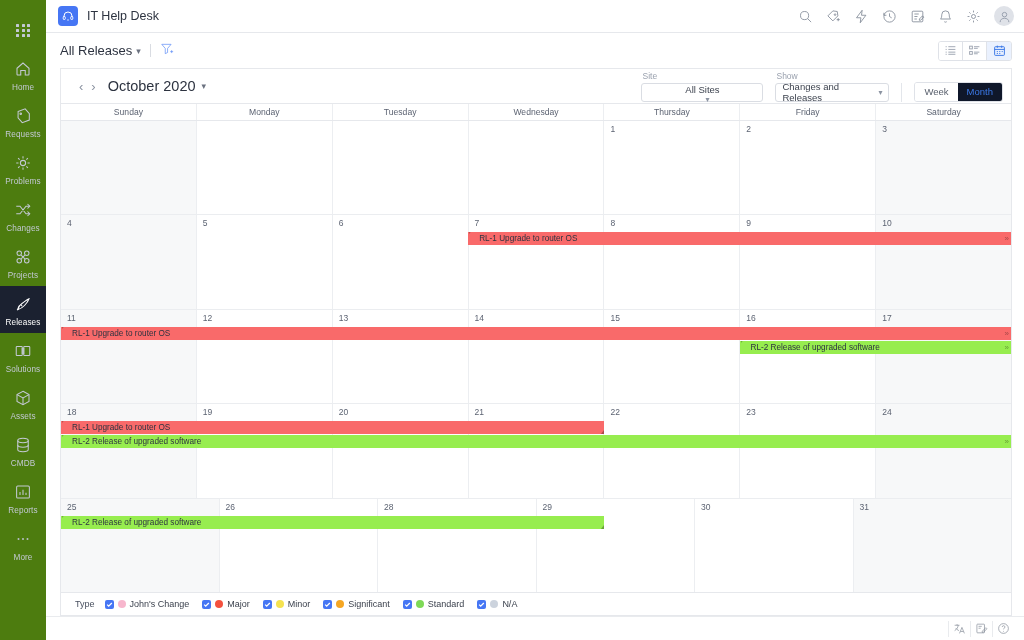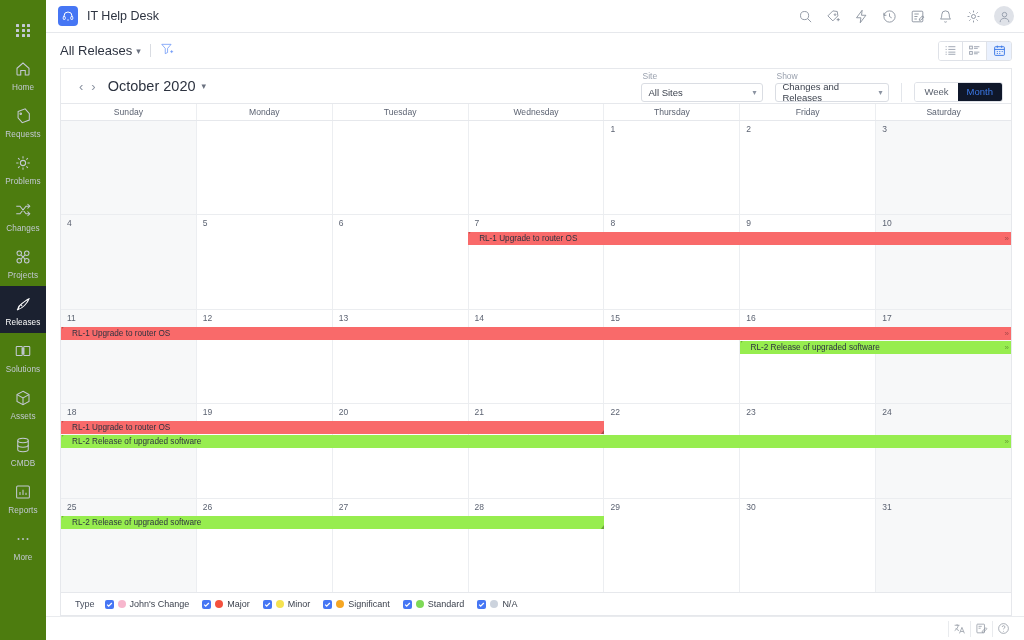--- a/index.html
+++ b/index.html
@@ -81,21 +81,21 @@
   .monthlabel { font-size: 14.5px; color: #2d3340; margin-left: 8px; display: flex; align-items: center; gap: 6px; cursor: pointer; }
   .calhead-right { margin-left: auto; display: flex; align-items: flex-end; gap: 12px; }
   .fld { display: flex; flex-direction: column; }
   .fld-label { font-size: 8.5px; color: #9aa1ae; margin-bottom: 2px; padding-left: 1px; }
   .sel {
     border: 1px solid #dadde3; border-radius: 3px; height: 19px; font-size: 9.5px;
     color: #3c424e; display: flex; align-items: center; padding: 0 6px; cursor: pointer; background: #fff;
   }
   .sel .sv { flex: 1; }
   .sel .sc { color: #8b93a1; font-size: 8px; margin-left: 10px; }
-  .sel-site { width: 122px; }
+  .sel-site { width: 122px; flex-direction: column; }
   .sel-show { width: 114px; }
   .wm-sep { width: 1px; height: 19px; background: #e3e6eb; align-self: flex-end; margin-bottom: 0; }
   .wmtoggle { display: flex; border: 1px solid #dfe2e8; border-radius: 3px; overflow: hidden; align-self: flex-end; }
   .wmbtn { font-size: 9.5px; padding: 3.5px 9px; cursor: pointer; color: #585f6c; background: #fff; }
   .wmbtn.active { background: #0f172a; color: #3b78e7; font-weight: normal; }
 
   
   .dayhead { display: flex; border-top: 1px solid #e6e8ec; border-bottom: 1px solid #e6e8ec; flex: 0 0 17px; align-items: flex-end; }
   .dayhead > div {
     flex: 1; text-align: center; font-size: 8.6px; color: #5c6372;
@@ -542,23 +542,20 @@
               </div>
             </div>
           </div>
           <div class="week">
             <div class="cells">
               <div class="cell weekend">
                 <span class="daynum">25</span>
               </div>
               <div class="cell">
                 <span class="daynum">26</span>
-              </div>
-              <div class="cell">
-                <span class="daynum">27</span>
               </div>
               <div class="cell">
                 <span class="daynum">28</span>
               </div>
               <div class="cell">
                 <span class="daynum">29</span>
               </div>
               <div class="cell">
                 <span class="daynum">30</span>
               </div>

